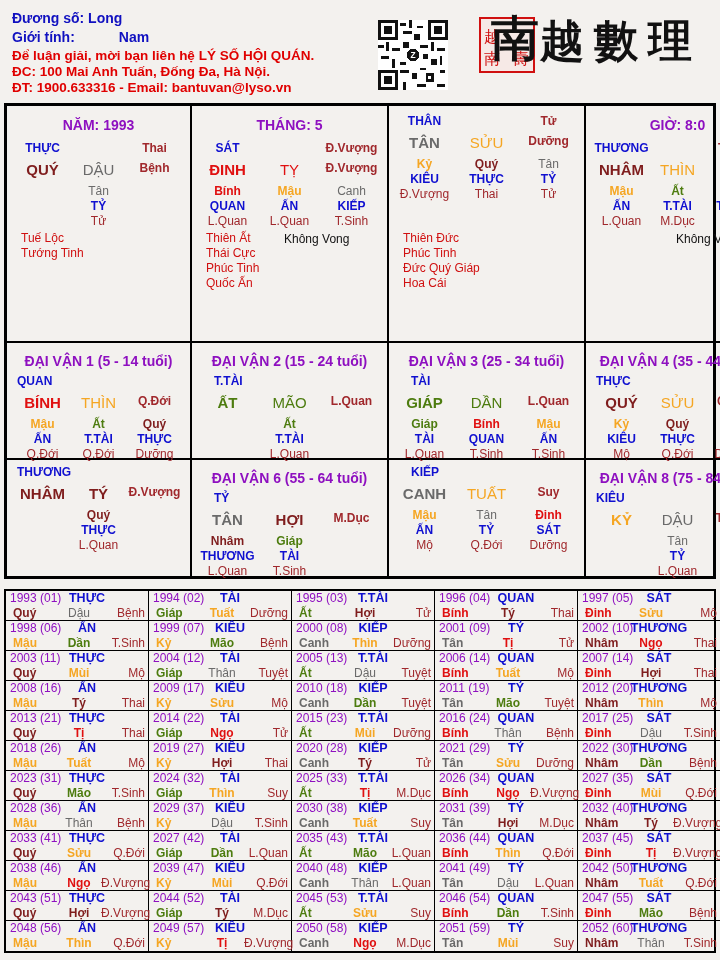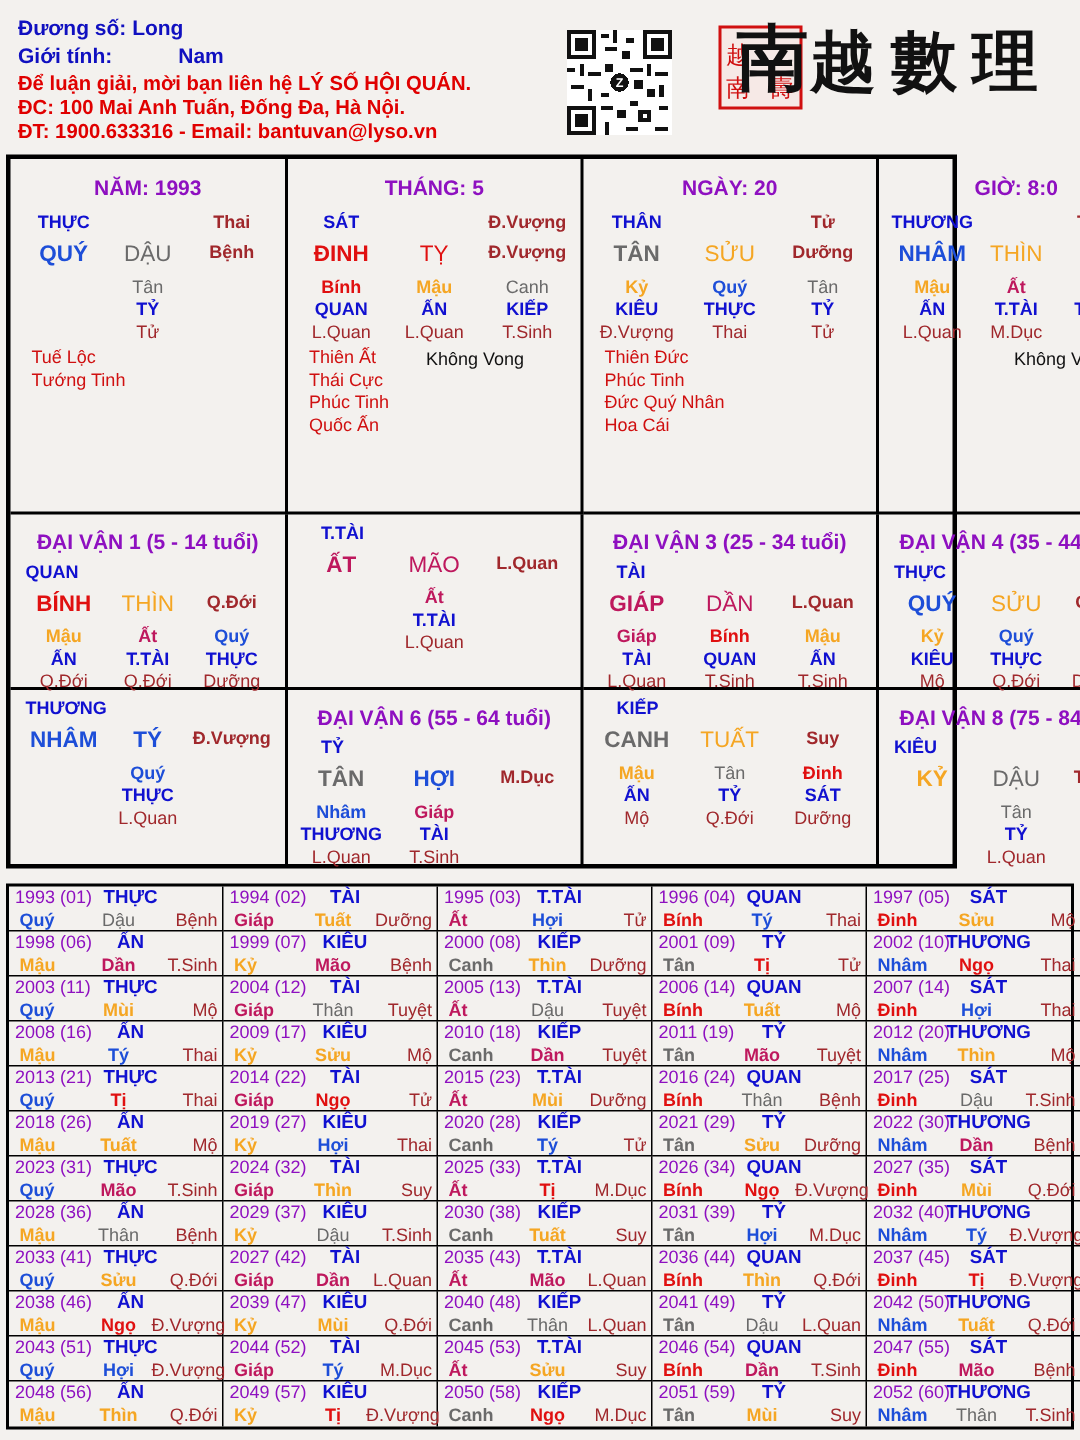--- a/index.html
+++ b/index.html
@@ -14,41 +14,41 @@
   .info .l1 { color:#1010c0; font-size:14px; font-weight:bold; height:19px; }
   .info .l2 { color:#1010c0; font-size:14px; font-weight:bold; height:19px; }
   .info .l2 span.v { margin-left:12px;padding-left:32px; }
   .info .red { color:#e00000; font-size:13.5px; font-weight:bold; height:16px; line-height:16px; }
   .qr { position:absolute; left:378px; top:20px; width:70px; height:70px; }
   .seal { position:absolute; left:479px; top:17px; width:56px; height:56px; border:2px solid #d01010; background:#f6e9e6; box-sizing:border-box;}
   .seal .txt { color:#d01010; font-size:16px; position:absolute; }
   .seal .big { position:absolute; left:10px; top:-12px; font-size:48px; color:#111; font-family:"DejaVu Serif", serif; font-weight:bold;}
   .logo { position:absolute; left:540px; top:12px; font-size:44px; color:#111; letter-spacing:10px; font-family:Liberation Mono, monospace; font-weight:bold;}
 
-  .pillars { position:absolute; left:4px; top:103px; width:634px; height:476px; border:3px solid #000; box-sizing:border-box; display:grid; grid-template-columns:1fr 1fr 1fr 1fr; grid-template-rows:237px 117px 116px; }
+  .pillars { position:absolute; left:4px; top:103px; width:712px; height:476px; border:3px solid #000; box-sizing:border-box; display:grid; grid-template-columns:1fr 1fr 1fr 1fr; grid-template-rows:237px 117px 116px; }
   .cell { border-right:2px solid #000; border-bottom:2px solid #000; position:relative; box-sizing:border-box; }
   .cell.lastc { border-right:none; }
   .cell.lastr { border-bottom:none; }
   .ptitle { color:#8e10c0; font-weight:bold; font-size:14px; text-align:center; margin-top:11px; }
   .ptitle.dv { margin-top:10px; font-size:14px; }
   .row3 { display:flex; justify-content:space-between; padding:0 8px; text-align:center; }
   .row3 > span { width:55px; text-align:center; }
   .sm { font-size:12px; font-weight:bold; }
   .big { font-size:15px; font-weight:bold; }
   .th { font-size:12px; font-weight:normal; }
   .stars { position:absolute; font-size:12px; line-height:15px; color:#d01010; }
   .kv { position:absolute; font-size:12px; color:#111; }
 
   .blue { color:#1010d0; }
   .brown { color:#a0282c; }
-  .black { color:#1d4ed8; }
+  .black { color:#7f1d1d; }
   .gray { color:#6a6a6a; }
   .red { color:#e01010; }
   .orange { color:#f5a623; }
-  .green { color:#be185d; }
+  .green { color:#4d7c0f; }
 
   .years { position:absolute; left:4px; top:589px; width:712px; border:2px solid #000; box-sizing:border-box; display:grid; grid-template-columns:repeat(5, 1fr); }
   .yc { border-right:1px solid #000; border-bottom:1px solid #000; height:30px; box-sizing:border-box; position:relative; padding:0 3px; }
   .yc.lc { border-right:none; }
   .yc.lr { border-bottom:none; }
   .yc .top { height:14px; line-height:14px; font-size:12px; position:relative; }
   .yc .top .yr { color:#8e10c0; position:absolute; left:1px; }
   .yc .top .god { position:absolute; left:0; right:0; text-align:center; font-weight:bold; color:#1010d0; font-size:12.5px; padding-left:20px;}
   .yc .bot { display:flex; justify-content:space-between; font-size:12px; line-height:14px; margin-top:1px; }
   .yc .bot span { width:44px; text-align:center; }
@@ -185,21 +185,20 @@
       </div>
       <div class="stars" style="left: 14px; top: 125px;">
         <div>Thiên Ất</div>
         <div>Thái Cực</div>
         <div>Phúc Tinh</div>
         <div>Quốc Ấn</div>
       </div>
       <div class="kv" style="left: 92px; top: 126px;">Không Vong</div>
     </div>
     <div class="cell">
-      <div class="ptitle">NGÀY: 20</div>
       <div class="row3" style="margin-top: 8px;">
         <span class="sm blue">THÂN</span>
         <span></span>
         <span class="sm brown">Tử</span>
       </div>
       <div class="row3" style="margin-top: 6px;">
         <span class="big gray">TÂN</span>
         <span class="big orange" style="font-weight: normal; font-size: 15px;">SỬU</span>
         <span class="sm brown">Dưỡng</span>
       </div>
@@ -214,21 +213,21 @@
         <span class="sm blue">TỶ</span>
       </div>
       <div class="row3" style="line-height: 15px;">
         <span class="th brown">Đ.Vượng</span>
         <span class="th brown">Thai</span>
         <span class="th brown">Tử</span>
       </div>
       <div class="stars" style="left: 14px; top: 125px;">
         <div>Thiên Đức</div>
         <div>Phúc Tinh</div>
-        <div>Đức Quý Nhân</div>
+        <div>Đức Quý Giáp</div>
         <div>Hoa Cái</div>
       </div>
     </div>
     <div class="cell lastc">
       <div class="ptitle">GIỜ: 8:0</div>
       <div class="row3" style="margin-top: 8px;">
         <span class="sm blue">THƯƠNG</span>
         <span></span>
         <span class="sm brown">Tuyệt</span>
       </div>
@@ -276,20 +275,21 @@
         <span class="sm blue">T.TÀI</span>
         <span class="sm blue">THỰC</span>
       </div>
       <div class="row3" style="line-height: 15px;">
         <span class="th brown">Q.Đới</span>
         <span class="th brown">Q.Đới</span>
         <span class="th brown">Dưỡng</span>
       </div>
     </div>
     <div class="cell">
+      <div class="ptitle dv">ĐẠI VẬN 2 (15 - 24 tuổi)</div>
       <div class="row3" style="margin-top: 5px;">
         <span class="sm blue" style="text-align: left; padding-left: 14px;">T.TÀI</span>
         <span></span>
         <span class="sm brown"></span>
       </div>
       <div class="row3" style="margin-top: 6px;">
         <span class="big green">ẤT</span>
         <span class="big green" style="font-weight: normal; font-size: 15px;">MÃO</span>
         <span class="sm brown">L.Quan</span>
       </div>

